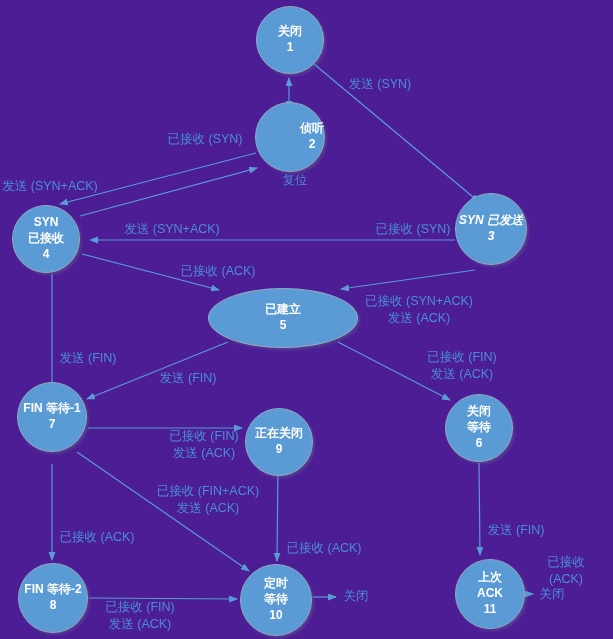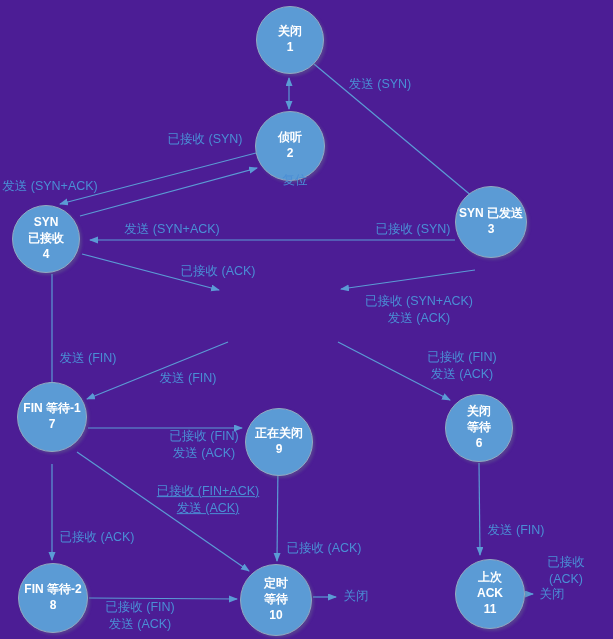--- a/index.html
+++ b/index.html
@@ -80,32 +80,36 @@
       <line x1="479" y1="463" x2="480" y2="555" marker-end="url(#arr)"></line>
       <line x1="313" y1="597" x2="336" y2="597" marker-end="url(#arr)"></line>
       <line x1="517" y1="594" x2="533" y2="594" marker-end="url(#arr)"></line>
     </g>
   </svg>
 
   <div class="node" style="left:256px; top:6px;   width:68px; height:68px;">
       <span>关闭
 1</span>
     </div>
-  <div class="node" style="left:255px; top:111px; width:70px; height:70px;">
+  <div class="node" style="left:255px; top:102px; width:70px; height:70px;justify-content:flex-end;">
       <span>侦听
 2</span>
     </div>
-  <div class="node" style="left:455px; top:186px; width:72px; height:72px;">
+  <div class="node" style="left:455px; top:193px; width:72px; height:72px;font-style:italic;">
       <span>SYN 已发送
 3</span>
     </div>
   <div class="node" style="left:12px;  top:205px; width:68px; height:68px;">
       <span>SYN
 已接收
 4</span>
+    </div>
+  <div class="node" style="left:208px; top:288px; width:150px; height:60px; border-radius:50%;">
+      <span>已建立
+5</span>
     </div>
   <div class="node" style="left:445px; top:394px; width:68px; height:68px;">
       <span>关闭
 等待
 6</span>
     </div>
   <div class="node" style="left:17px;  top:382px; width:70px; height:70px;">
       <span>FIN 等待-1
 7</span>
     </div>
@@ -136,21 +140,21 @@
   <div class="elabel" style="left:413px; top:229px;">已接收 (SYN)</div>
   <div class="elabel" style="left:218px; top:271px;">已接收 (ACK)</div>
   <div class="elabel" style="left:419px; top:310px;">已接收 (SYN+ACK)
 发送 (ACK)</div>
   <div class="elabel" style="left:88px;  top:358px;">发送 (FIN)</div>
   <div class="elabel" style="left:188px; top:378px;">发送 (FIN)</div>
   <div class="elabel" style="left:462px; top:366px;">已接收 (FIN)
 发送 (ACK)</div>
   <div class="elabel" style="left:204px; top:445px;">已接收 (FIN)
 发送 (ACK)</div>
-  <div class="elabel" style="left:208px; top:500px;text-decoration:underline;">已接收 (FIN+ACK)
+  <div class="elabel" style="left:208px; top:500px;">已接收 (FIN+ACK)
 发送 (ACK)</div>
   <div class="elabel" style="left:97px;  top:537px;">已接收 (ACK)</div>
   <div class="elabel" style="left:324px; top:548px;">已接收 (ACK)</div>
   <div class="elabel" style="left:140px; top:616px;">已接收 (FIN)
 发送 (ACK)</div>
   <div class="elabel" style="left:516px; top:530px;">发送 (FIN)</div>
   <div class="elabel" style="left:566px; top:571px;">已接收 (ACK)</div>
   <div class="elabel" style="left:356px; top:596px;">关闭</div>
   <div class="elabel" style="left:552px; top:594px;">关闭</div>
 

